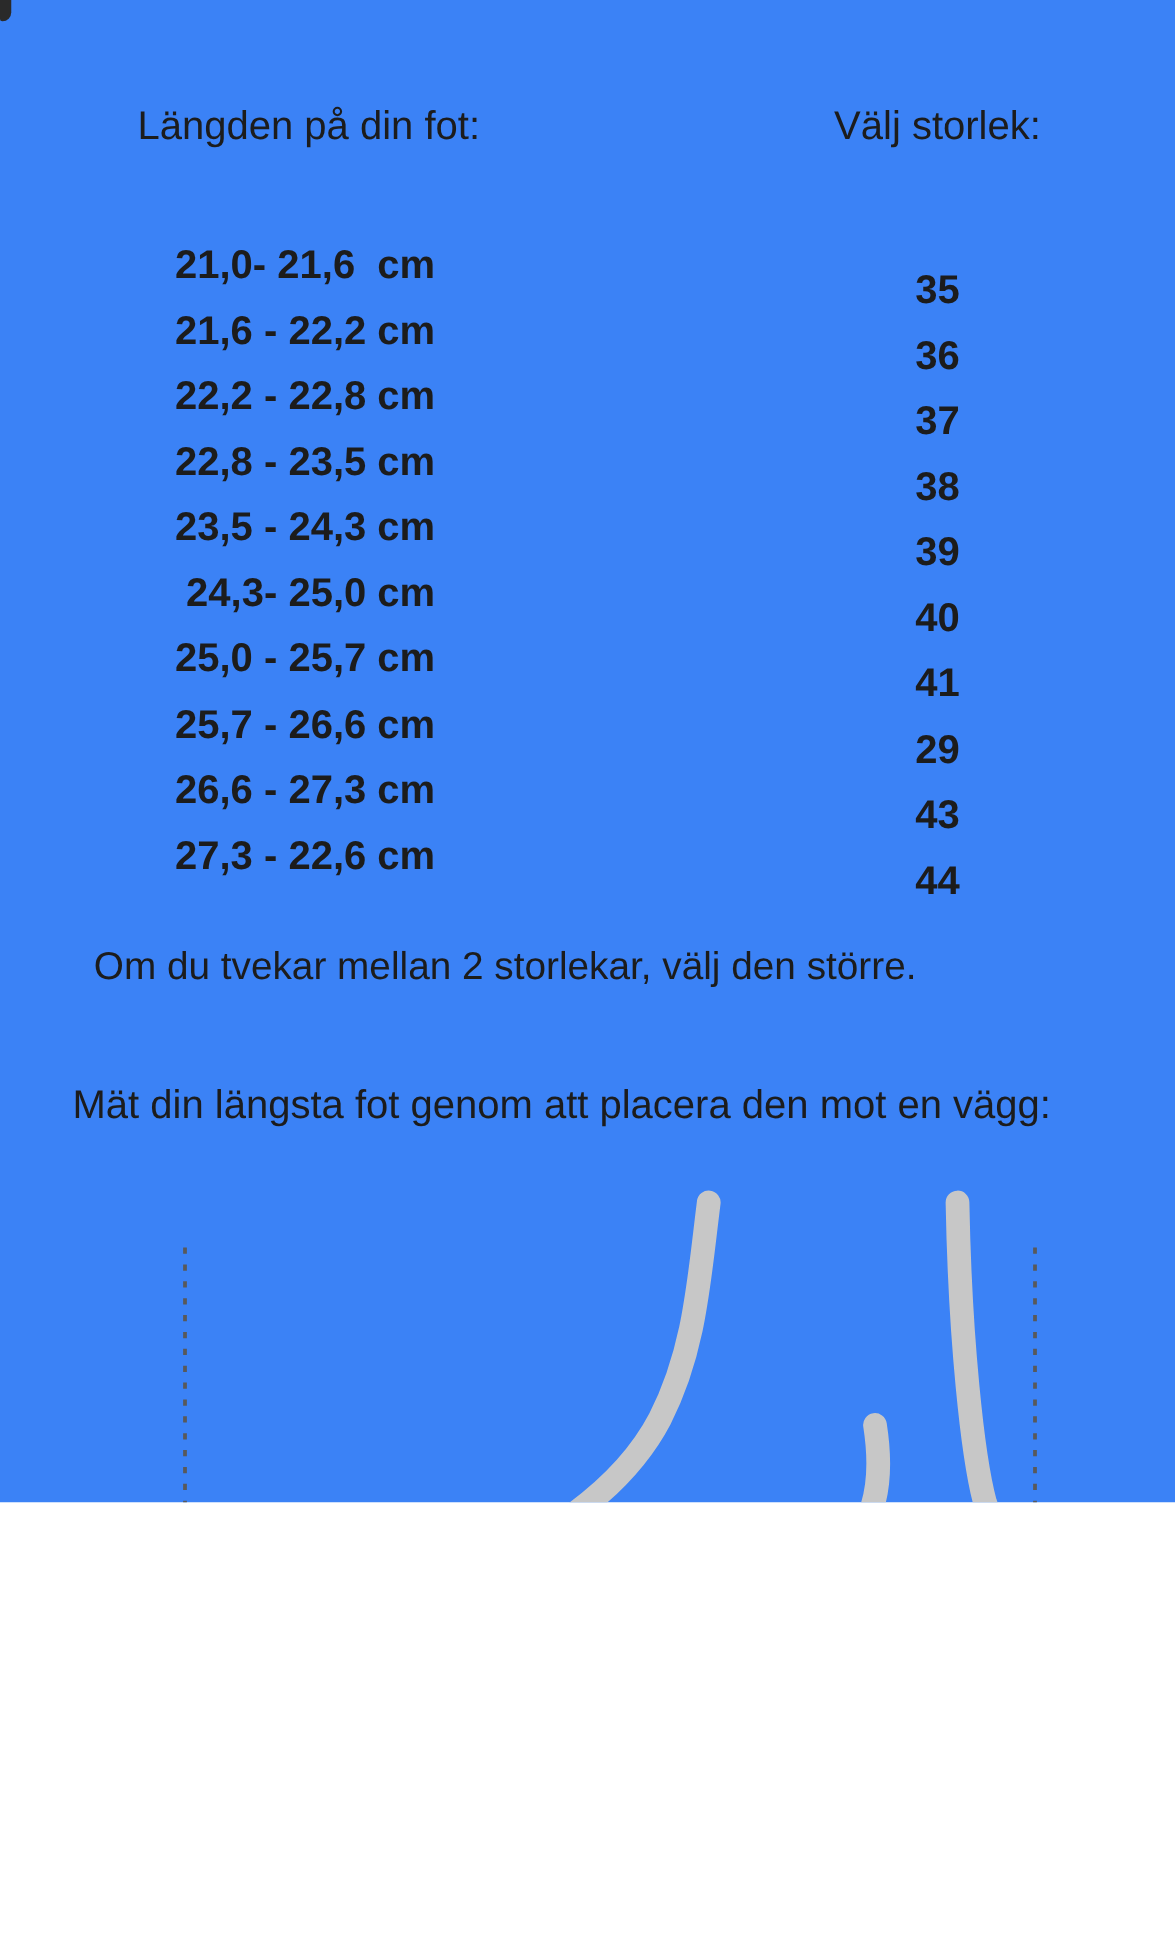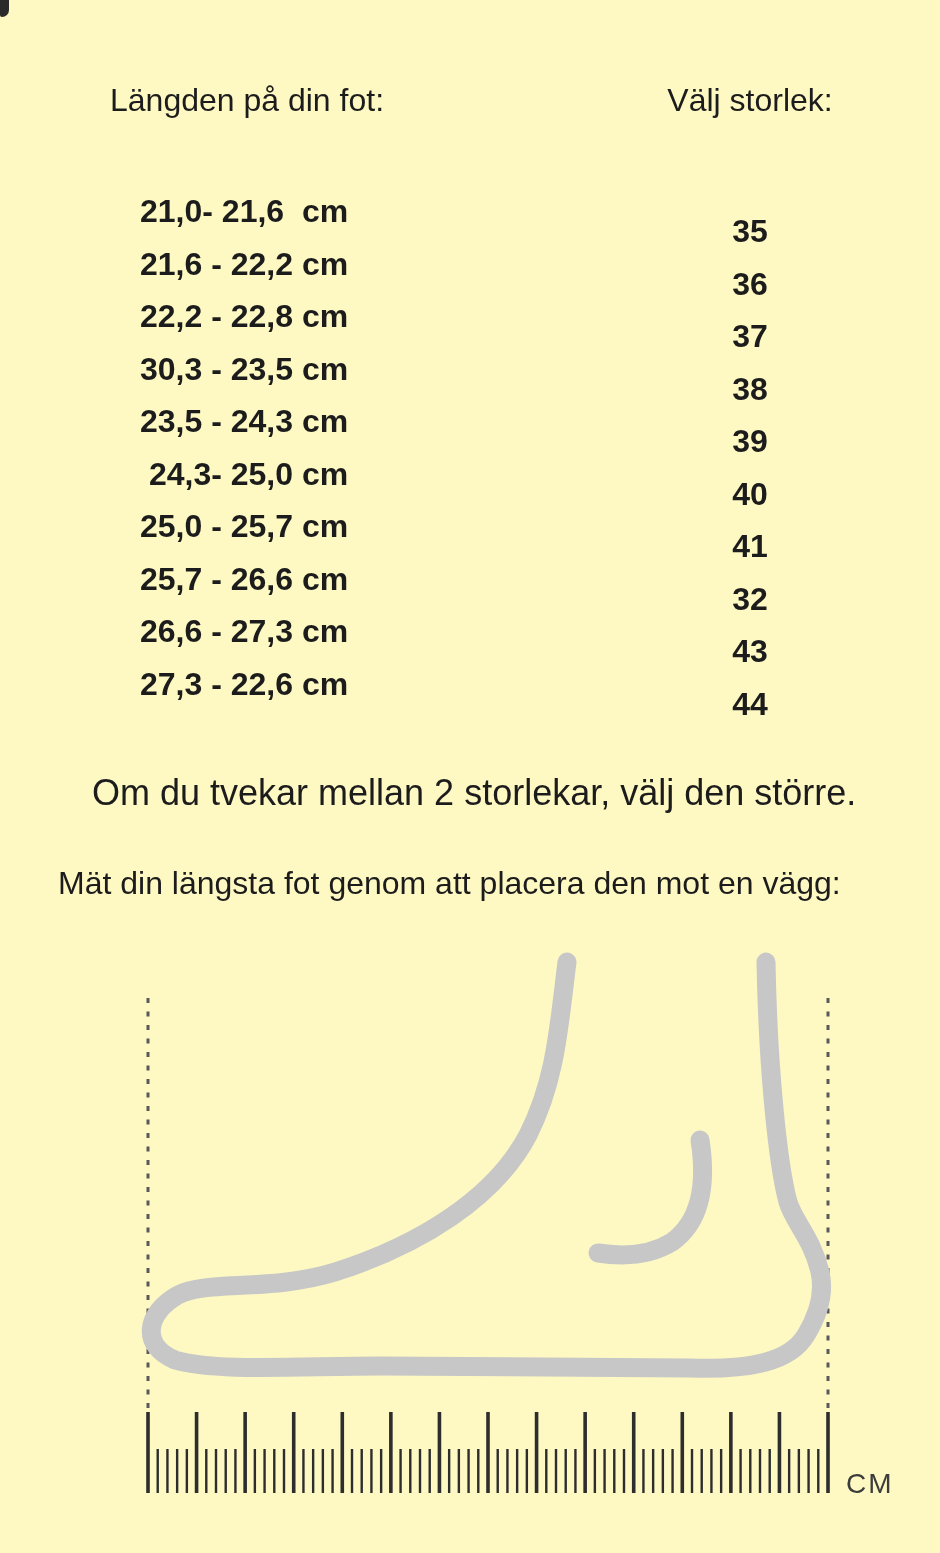--- a/index.html
+++ b/index.html
@@ -1,31 +1,31 @@
 <!DOCTYPE html>
 <html><head>
 <meta charset="utf-8">
 <style>
   html, body { margin:0; padding:0; background:#ffffff; }
   .page {
-    position:relative; width:940px; height:1553px; overflow:hidden;
-    background:#fef9c3; font-family:"Liberation Sans", sans-serif; color:#1c1c1c;
+    position:relative; width:940px; height:1202px; overflow:hidden;
+    background:#3b82f6; font-family:"Liberation Sans", sans-serif; color:#1c1c1c;
   }
   .corner-artifact {
     position:absolute; top:0; left:0; width:9px; height:17px;
     background:#2a2a2a; border-radius:0 0 7px 2px;
   }
   .hdr-row { position:absolute; top:82px; left:0; width:940px; height:40px; }
   .hdr-left { position:absolute; left:110px; top:0; font-size:32px; white-space:pre; }
   .hdr-right { position:absolute; left:560px; top:0; width:380px; text-align:center; font-size:32px; }
   .size-table { position:absolute; top:185px; left:0; width:940px;font-weight:bold; }
   .row { position:relative; height:52.5px; line-height:52.5px; font-size:32px; }
   .row .len { position:absolute; left:140px; white-space:pre; }
   .row .size { position:absolute; left:560px; width:380px; text-align:center;margin-top:20px; }
-  .hint { position:absolute; top:755px; left:75px; margin:17px; font-size:36px; white-space:pre; }
+  .hint { position:absolute; top:755px; left:75px; margin:0; font-size:31px; white-space:pre; }
   .instruction { position:absolute; top:849px; left:42px; margin:16px; font-size:32px; white-space:pre; }
   .illustration { position:absolute; top:950px; left:0; }
   .cm-label { font-family:"Liberation Sans", sans-serif; font-size:28px; letter-spacing:2px; }
 </style>
 </head>
 <body>
 
 <div class="page">
 
   <div class="corner-artifact"></div>
@@ -42,38 +42,38 @@
       </div>
       <div class="row">
         <span class="len">21,6 - 22,2 cm</span>
         <span class="size">36</span>
       </div>
       <div class="row">
         <span class="len">22,2 - 22,8 cm</span>
         <span class="size">37</span>
       </div>
       <div class="row">
-        <span class="len">30,3 - 23,5 cm</span>
+        <span class="len">22,8 - 23,5 cm</span>
         <span class="size">38</span>
       </div>
       <div class="row">
         <span class="len">23,5 - 24,3 cm</span>
         <span class="size">39</span>
       </div>
       <div class="row">
         <span class="len"> 24,3- 25,0 cm</span>
         <span class="size">40</span>
       </div>
       <div class="row">
         <span class="len">25,0 - 25,7 cm</span>
         <span class="size">41</span>
       </div>
       <div class="row">
         <span class="len">25,7 - 26,6 cm</span>
-        <span class="size">32</span>
+        <span class="size">29</span>
       </div>
       <div class="row">
         <span class="len">26,6 - 27,3 cm</span>
         <span class="size">43</span>
       </div>
       <div class="row">
         <span class="len">27,3 - 22,6 cm</span>
         <span class="size">44</span>
       </div>
     </div>

